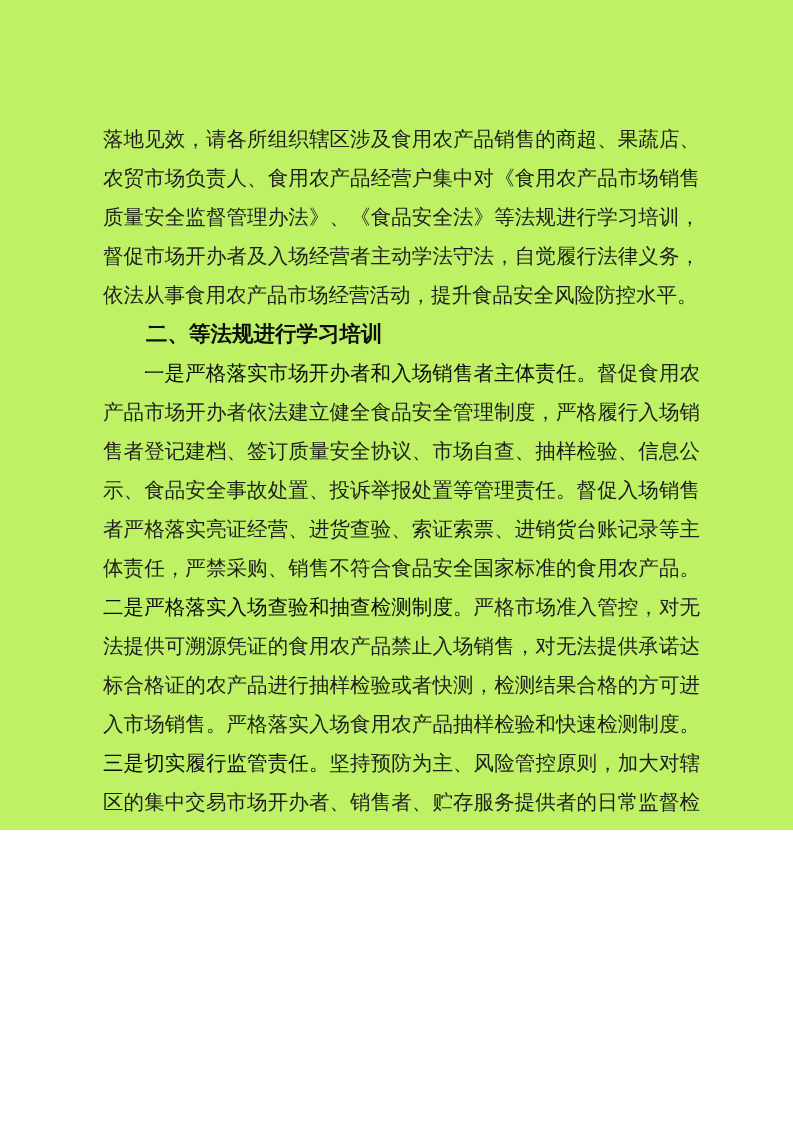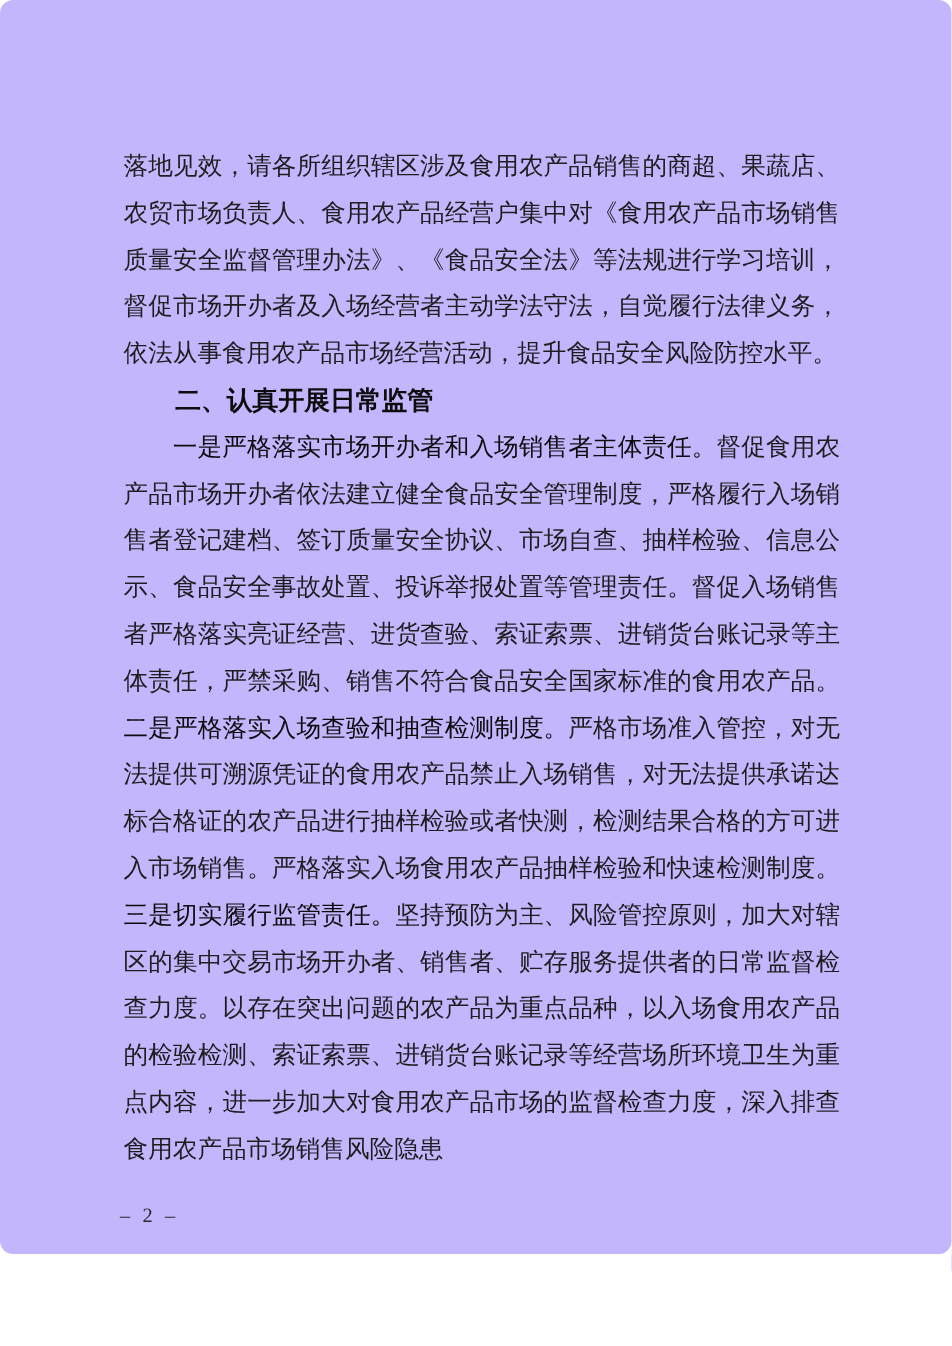--- a/index.html
+++ b/index.html
@@ -3,25 +3,24 @@
 <meta charset="utf-8">
 <style>
   html, body {
     margin: 0;
     padding: 0;
     background: #ffffff;
   }
   .page {
     position: relative;
     width: 793px;
-    height: 1045px;
-    background: #c4b5fd;
+    height: 830px;
+    background: #bef264;
     overflow: hidden;
     font-family: "Liberation Serif", serif;
-    border-radius: 11px;
   }
   .content {
     position: absolute;
     left: 103px;
     top: 120px;
     width: 597px;
     font-size: 20.5px;
     line-height: 39px;
     color: #1e1e1e;
     text-align: justify;
@@ -55,17 +54,17 @@
     letter-spacing: 3px;
     color: #2a2a2a;
   }
 </style>
 </head>
 <body>
 
 <div class="page">
   <div class="content">
     <p class="para">落地见效，请各所组织辖区涉及食用农产品销售的商超、果蔬店、农贸市场负责人、食用农产品经营户集中对《食用农产品市场销售质量安全监督管理办法》、《食品安全法》等法规进行学习培训，督促市场开办者及入场经营者主动学法守法，自觉履行法律义务，依法从事食用农产品市场经营活动，提升食品安全风险防控水平。</p>
-    <p class="section-heading">二、认真开展日常监管</p>
+    <p class="section-heading">二、等法规进行学习培训</p>
     <p class="para para-indent"><strong class="bold-run">一是严格落实市场开办者和入场销售者主体责任。</strong><span>督促食用农产品市场开办者依法建立健全食品安全管理制度，严格履行入场销售者登记建档、签订质量安全协议、市场自查、抽样检验、信息公示、食品安全事故处置、投诉举报处置等管理责任。督促入场销售者严格落实亮证经营、进货查验、索证索票、进销货台账记录等主体责任，严禁采购、销售不符合食品安全国家标准的食用农产品。</span><strong class="bold-run">二是严格落实入场查验和抽查检测制度。</strong><span>严格市场准入管控，对无法提供可溯源凭证的食用农产品禁止入场销售，对无法提供承诺达标合格证的农产品进行抽样检验或者快测，检测结果合格的方可进入市场销售。严格落实入场食用农产品抽样检验和快速检测制度。</span><strong class="bold-run">三是切实履行监管责任。</strong><span>坚持预防为主、风险管控原则，加大对辖区的集中交易市场开办者、销售者、贮存服务提供者的日常监督检查力度。以存在突出问题的农产品为重点品种，以入场食用农产品的检验检测、索证索票、进销货台账记录等经营场所环境卫生为重点内容，进一步加大对食用农产品市场的监督检查力度，深入排查食用农产品市场销售风险隐患</span></p>
   </div>
   <div class="page-number">– 2 –</div>
 </div>
 
 </body></html>

